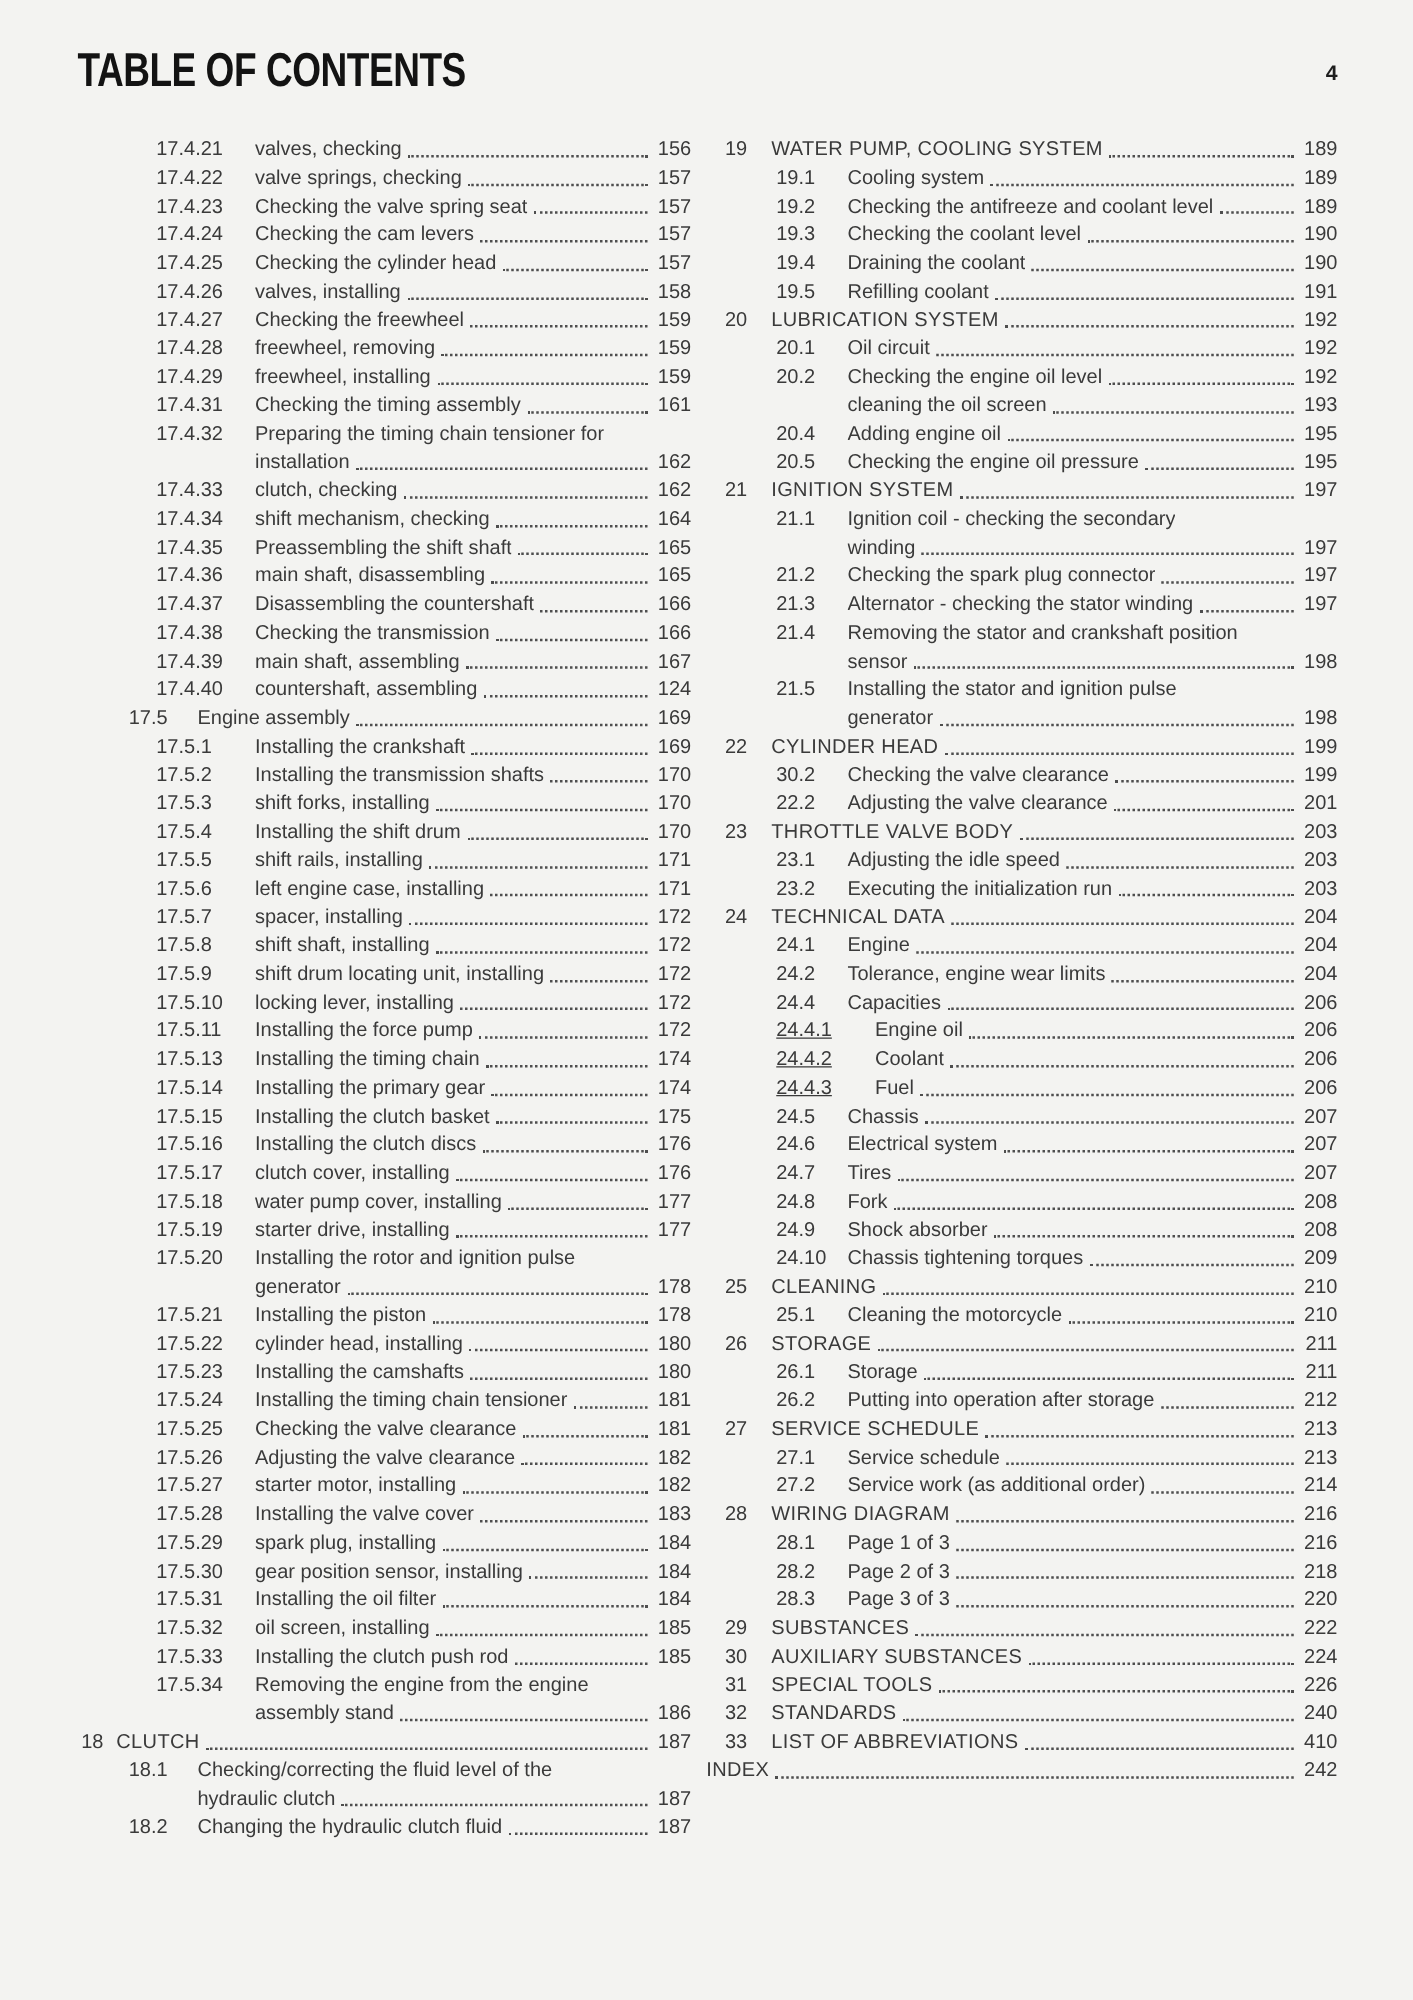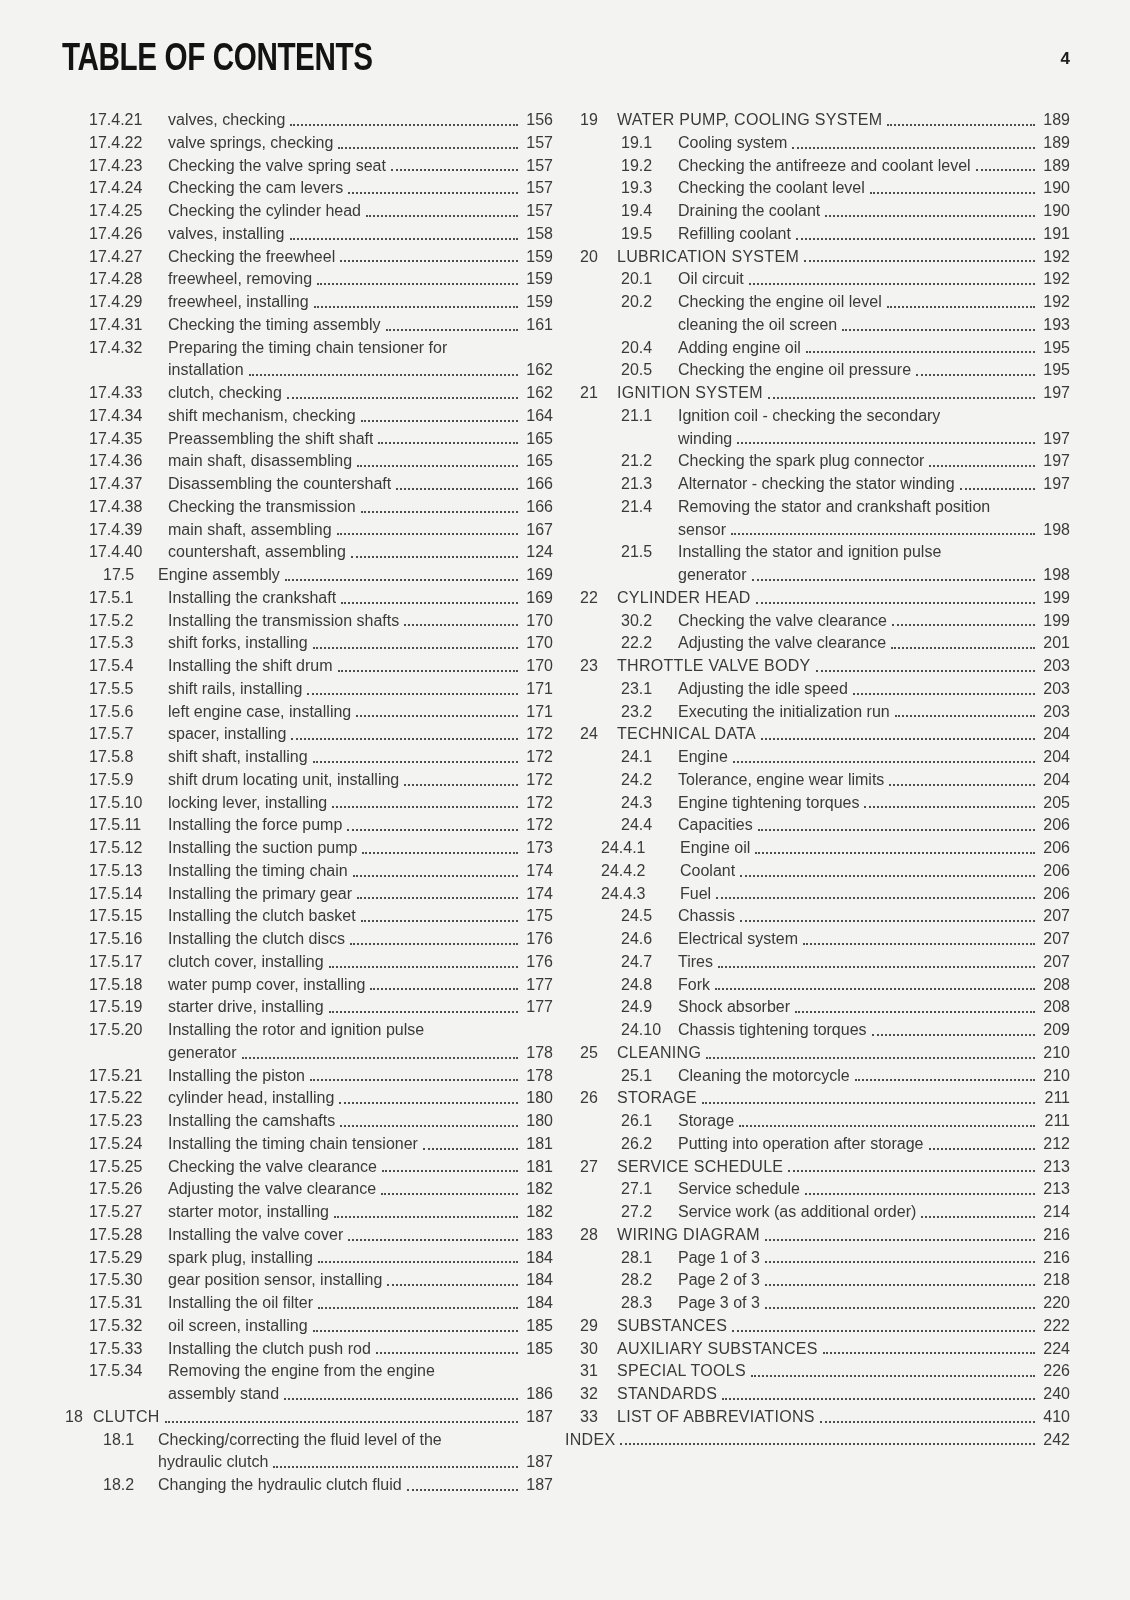--- a/index.html
+++ b/index.html
@@ -35,24 +35,24 @@
   .dots {
     flex: 1 1 auto; min-width: 0;
     border-bottom: 2px dotted #4e4e4e;
     margin: 0 7px 6px 5px;
     align-self: flex-end;
   }
   .pg { flex: none; min-width: 28px; text-align: right; }
   
   .col-left  .l1 .num { margin-left: 0;    width: 28px; }
   .col-left  .l2 .num { margin-left: 38px; width: 55px; }
-  .col-left  .l3 .num { margin-left: 24px; width: 79px; }
+  .col-left  .l3 .num { margin-left: 60px; width: 79px; }
   .col-right .l1 .num { margin-left: 15px; width: 37px; }
   .col-right .l2 .num { margin-left: 56px; width: 57px; }
-  .col-right .l3 .num { margin-left: 36px; width: 79px; }
+  .col-right .l3 .num { margin-left: 56px; width: 79px; text-decoration: underline; }
   .hiddennum { visibility: hidden; }
 </style>
 </head>
 <body style="background: rgb(243, 243, 241); color: rgb(58, 58, 58);">
 
 <div class="page">
   <div class="doc-title" style="color: rgb(19, 19, 19);">TABLE OF CONTENTS</div>
   <div class="page-num">4</div>
   <div class="col col-left" id="col-left">
       <div class="row l3">
@@ -239,26 +239,20 @@
         <span class="dots" style="border-bottom-color: rgb(78, 78, 78);"></span>
         <span class="pg">172</span>
       </div>
       <div class="row l3">
         <span class="num">17.5.11</span>
         <span class="txt">Installing the force pump</span>
         <span class="dots" style="border-bottom-color: rgb(78, 78, 78);"></span>
         <span class="pg">172</span>
       </div>
       <div class="row l3">
-        <span class="num">17.5.12</span>
-        <span class="txt">Installing the suction pump</span>
-        <span class="dots" style="border-bottom-color: rgb(78, 78, 78);"></span>
-        <span class="pg">173</span>
-      </div>
-      <div class="row l3">
         <span class="num">17.5.13</span>
         <span class="txt">Installing the timing chain</span>
         <span class="dots" style="border-bottom-color: rgb(78, 78, 78);"></span>
         <span class="pg">174</span>
       </div>
       <div class="row l3">
         <span class="num">17.5.14</span>
         <span class="txt">Installing the primary gear</span>
         <span class="dots" style="border-bottom-color: rgb(78, 78, 78);"></span>
         <span class="pg">174</span>
@@ -581,26 +575,20 @@
         <span class="num">24.1</span>
         <span class="txt">Engine</span>
         <span class="dots" style="border-bottom-color: rgb(78, 78, 78);"></span>
         <span class="pg">204</span>
       </div>
       <div class="row l2">
         <span class="num">24.2</span>
         <span class="txt">Tolerance, engine wear limits</span>
         <span class="dots" style="border-bottom-color: rgb(78, 78, 78);"></span>
         <span class="pg">204</span>
-      </div>
-      <div class="row l2">
-        <span class="num">24.3</span>
-        <span class="txt">Engine tightening torques</span>
-        <span class="dots" style="border-bottom-color: rgb(78, 78, 78);"></span>
-        <span class="pg">205</span>
       </div>
       <div class="row l2">
         <span class="num">24.4</span>
         <span class="txt">Capacities</span>
         <span class="dots" style="border-bottom-color: rgb(78, 78, 78);"></span>
         <span class="pg">206</span>
       </div>
       <div class="row l3">
         <span class="num">24.4.1</span>
         <span class="txt">Engine oil</span>

